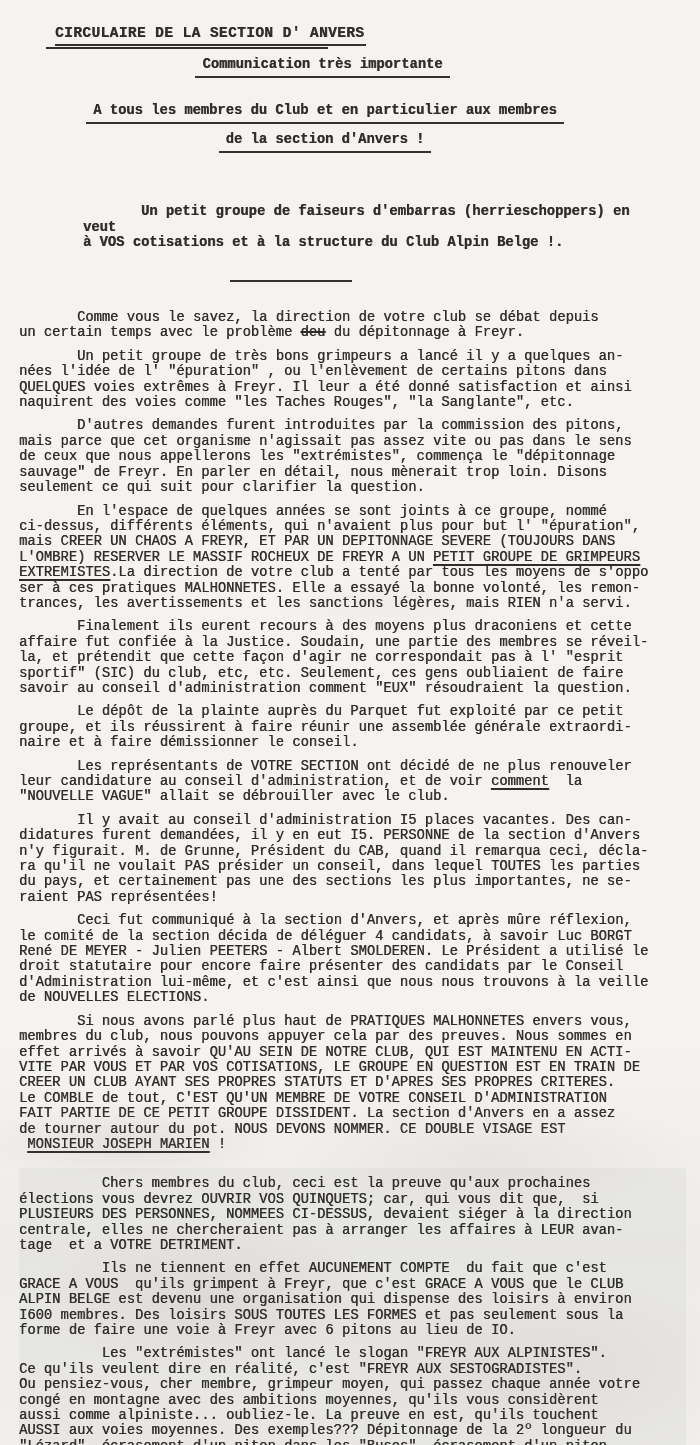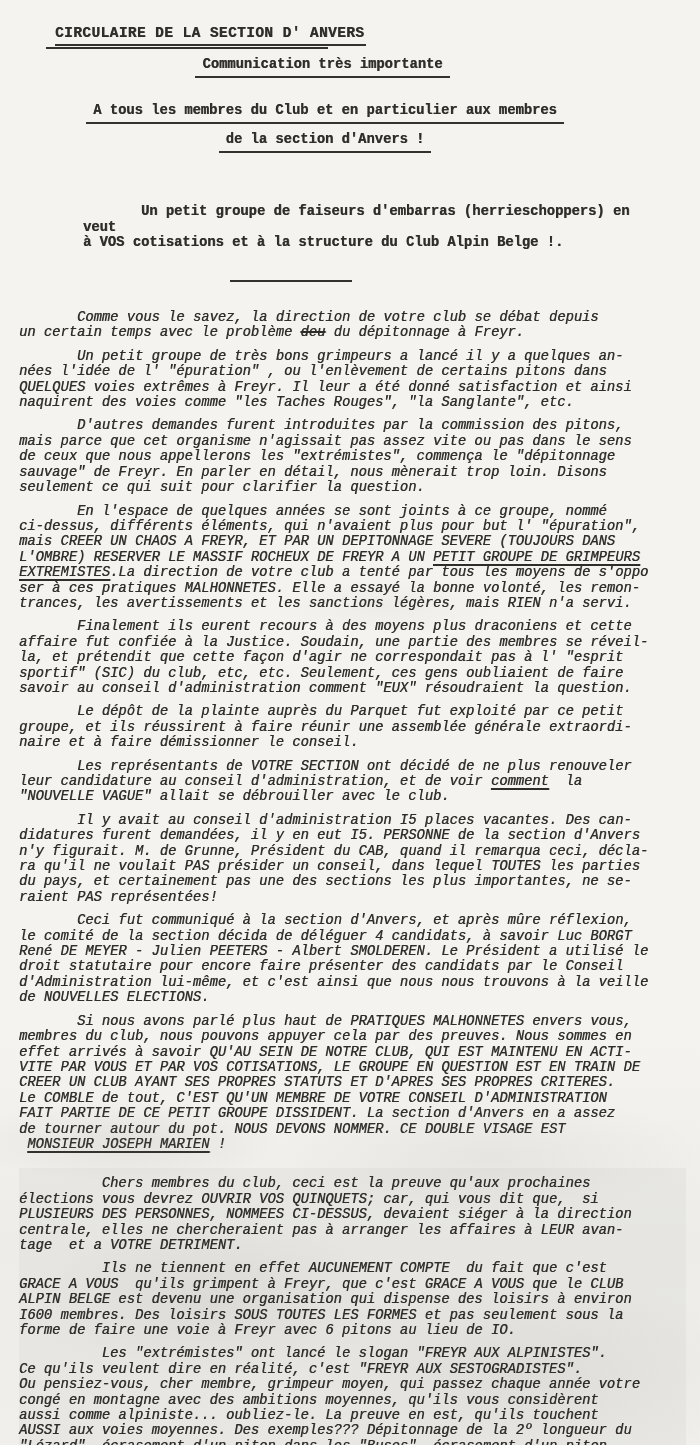--- a/index.html
+++ b/index.html
@@ -75,21 +75,20 @@
   }
   .divider {
     width: 122px;
     height: 0;
     border-top: 2px solid #34322e;
     margin: 14px 0 28px 211px;
   }
   .para {
     margin: 4px 0 8px 0;
     white-space: pre-wrap;
-    font-style: italic;
   }
   .u {
     text-decoration: underline;
     text-decoration-thickness: 1.8px;
     text-underline-offset: 2.5px;
   }
   .strike {
     text-decoration: line-through;
     text-decoration-thickness: 2px;
   }

